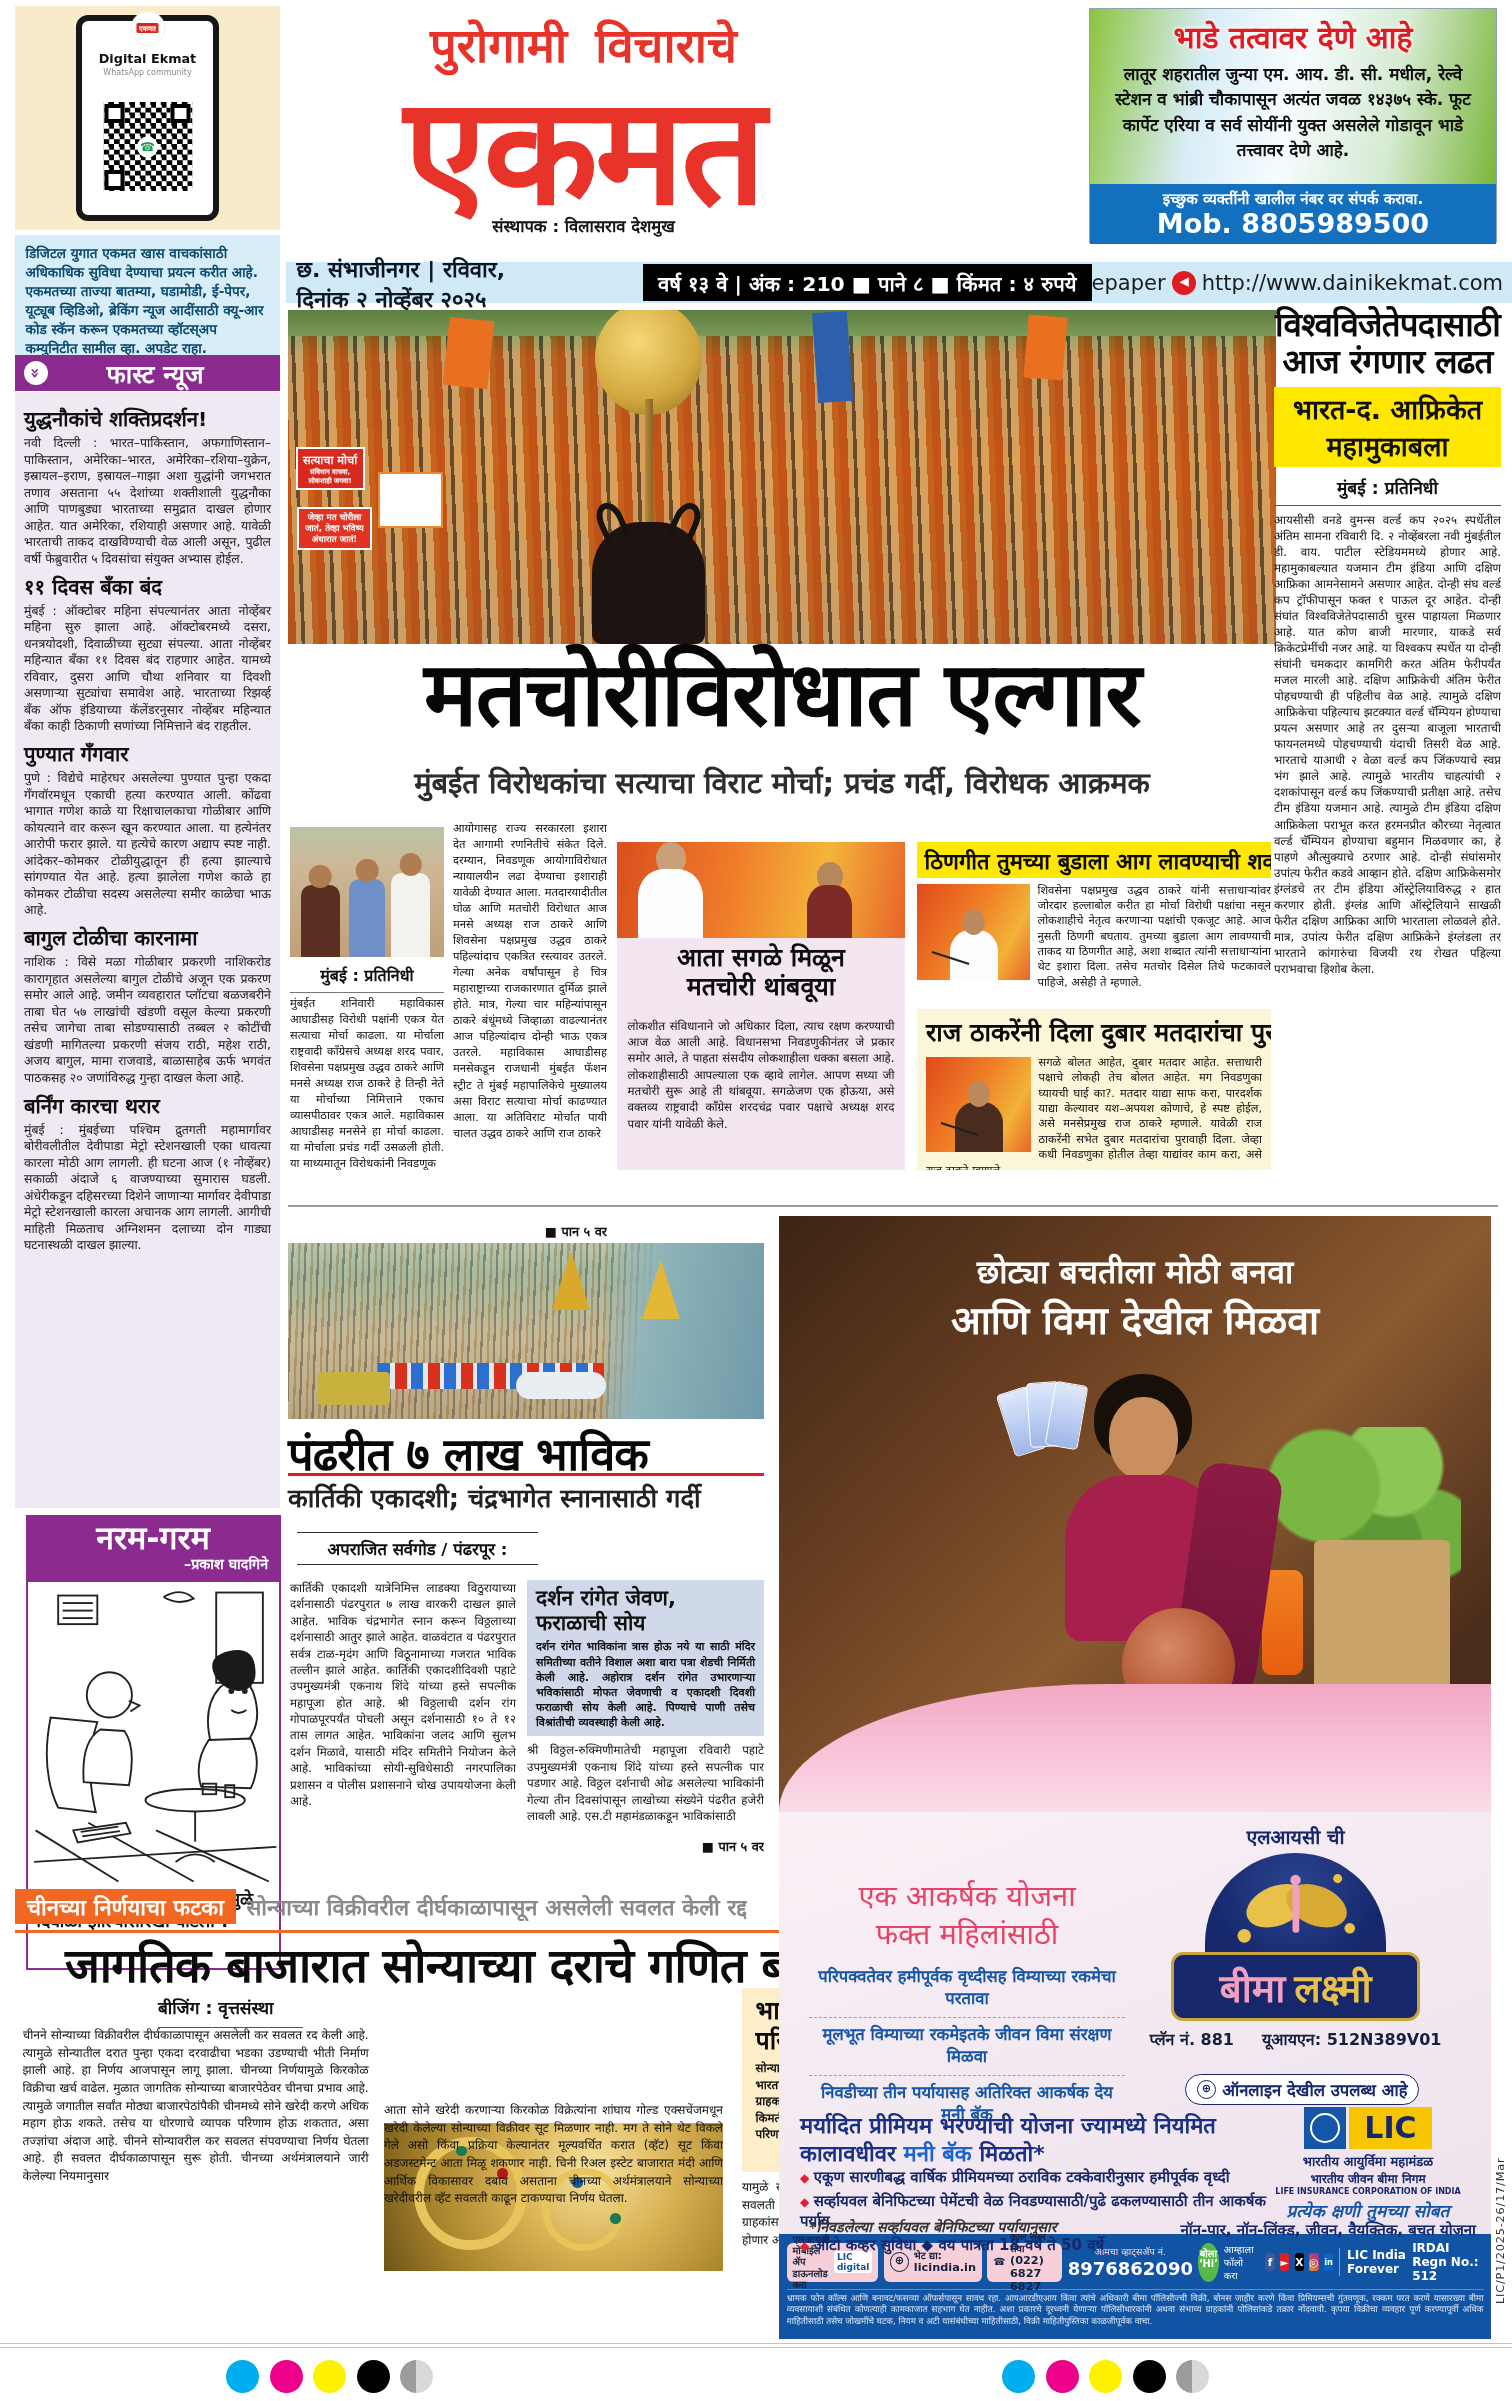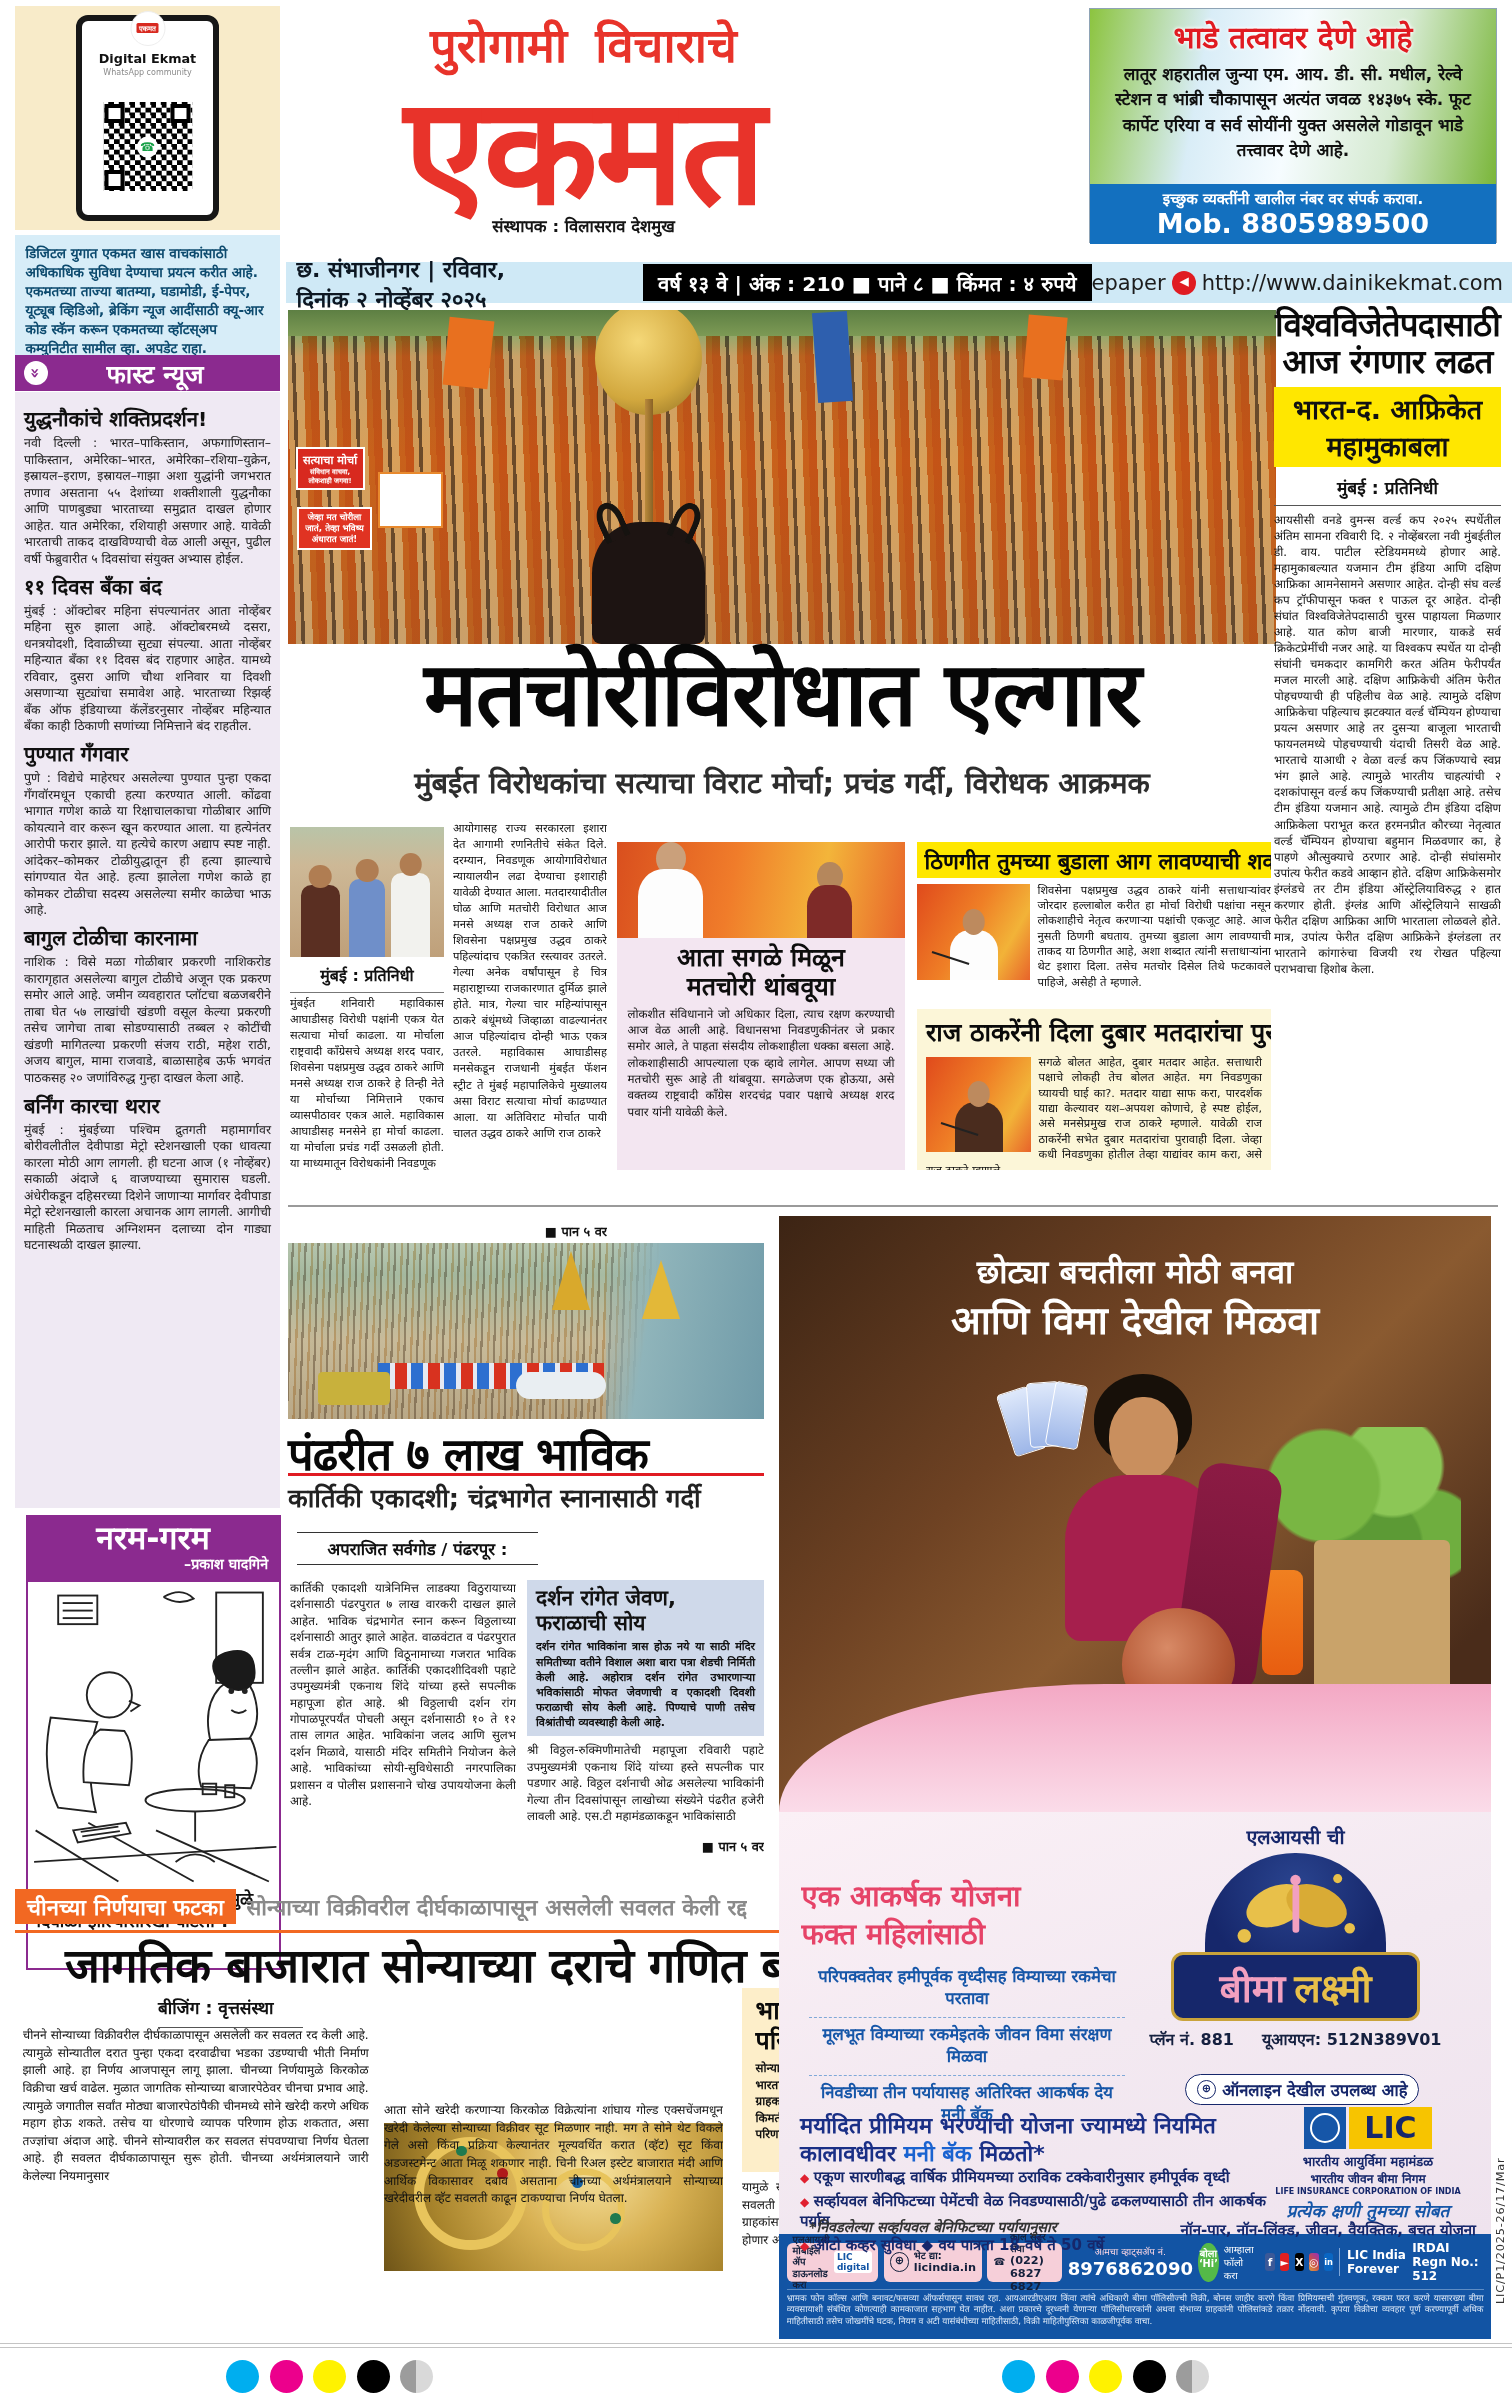--- a/index.html
+++ b/index.html
@@ -95,21 +95,21 @@
   #lead-col1 { left:290px; top:996px; width:154px; height:245px; font-size:11.3px; line-height:1.42; }
   #lead-col2 { left:453px; top:821px; width:154px; height:420px; font-size:11.3px; line-height:1.42; }
   .jump { position:absolute; right:0; bottom:0; background:#fff; font-size:12.8px; font-weight:800; padding-left:4.5px; }
 
   #pawar-box { left:617px; top:842px; width:288px; height:328px; background:#f3e6f1; }
   .pw-photo { height:96px; background:linear-gradient(100deg,#d94f1e 0%,#f07c2a 40%,#f3b53a 70%,#e8632a 100%); position:relative; }
   .pw-fig { position:absolute; left:21px; bottom:0; width:65px; height:69px; background:#fdfdfd; border-radius:40% 40% 0 0; }
   .pw-head { position:absolute; left:39px; bottom:63px; width:30px; height:33px; border-radius:50%; background:#caa07b; }
   .pw-fig2 { position:absolute; right:53px; bottom:0; width:45px; height:53px; background:#7e2a28; border-radius:40% 40% 0 0; }
   .pw-head2 { position:absolute; right:62px; bottom:47px; width:25.6px; height:29px; border-radius:50%; background:#b5875c; }
-  .pw-title { text-align:center; font-size:25px; font-weight:800; color:#0d0d0d; line-height:1.15; margin:6px 0 4px; }
+  .pw-title { text-align:center; font-size:25px; font-weight:800; color:#0d0d0d; line-height:1.15; margin:6px 0 16px; }
   .pw-body { padding:0 10.5px; font-size:11.7px; line-height:1.4; }
 
   .ybox-bar { background:#ffe700; font-size:22px; font-weight:800; color:#0a0a0a; padding:3px 7.5px; white-space:nowrap; }
   #uddhav-box { left:917px; top:842px; width:354px; height:160px; }
   .ub-content { padding-top:4.5px; font-size:11.3px; line-height:1.36; text-align:justify; }
   .mini-photo { float:left; width:113px; height:96px; margin:1.5px 7.5px 3px 0;
     background:linear-gradient(120deg,#e04a1c 0%,#ef7f26 45%,#f2b338 75%,#e8632a 100%); position:relative; }
   .mini-fig { position:absolute; left:50%; bottom:0; transform:translateX(-50%); width:48px; height:50px; border-radius:42% 42% 0 0; }
   .mini-head { position:absolute; left:50%; bottom:45px; transform:translateX(-50%); width:22.6px; height:25.6px; border-radius:50%; background:#bd8a5e; }
   .mini-mic { position:absolute; left:13.6px; bottom:21px; width:39px; height:2.3px; background:#222; transform:rotate(18deg); }
@@ -186,21 +186,21 @@
   .pot { position:absolute; left:343px; top:392px; width:113px; height:113px; background:radial-gradient(circle at 40% 35%,#d88a66,#b35633 60%,#8a3c22); border-radius:50%; }
   .greens { position:absolute; right:30px; top:211px; width:196px; height:196px;
     background:radial-gradient(circle at 30% 30%,#79b643 0 28%,transparent 30%),radial-gradient(circle at 65% 20%,#8cc756 0 24%,transparent 26%),
     radial-gradient(circle at 55% 60%,#5c9a35 0 30%,transparent 32%),radial-gradient(circle at 85% 55%,#6fae3f 0 22%,transparent 24%); }
   .grocery-bag { position:absolute; right:41px; top:324px; width:136px; height:166px; background:#c9a36a; border-radius:6px; }
   .bottle { position:absolute; right:188px; top:354px; width:41px; height:105px; background:linear-gradient(180deg,#f08020,#e85d10); border-radius:9px; }
   .pink-swoosh { position:absolute; left:0; bottom:0; width:100%; height:128px;
     background:linear-gradient(180deg,#f3a8c4,#fbdce9); border-top-left-radius:55% 120%; }
 
   .lic-panel { position:relative; height:422px; background:linear-gradient(160deg,#fbf0f6 0%,#f3e9f1 50%,#efe3ee 100%); }
-  .offer-title { position:absolute; left:22.6px; top:66px; width:331px; color:#e64368; font-size:29px; font-weight:700; line-height:1.3; }
+  .offer-title { position:absolute; left:22.6px; top:66px; width:331px; text-align:center; color:#e64368; font-size:29px; font-weight:400; line-height:1.3; }
   .features { position:absolute; left:30px; top:148px; width:316px; text-align:center; color:#1656a8; font-size:16.6px; font-weight:700; line-height:1.35; }
   .feat { padding:6px 0; border-bottom:1.5px dashed #7fa8d8; }
   .feat:last-child { border-bottom:none; }
   .brand { position:absolute; right:45px; top:10.5px; width:301px; text-align:center; }
   .brand-pre { color:#16276b; font-size:19.6px; font-weight:800; }
   .badge-arch { margin:3px auto 0; width:181px; height:113px; border-radius:90px 90px 0 0;
     background:radial-gradient(circle at 50% 30%,#2a448f,#16276b 75%); position:relative; }
   .badge-band { margin:-13.6px auto 0; width:249px; height:69px; background:#16276b; border:3px solid #c9a33b; border-radius:12px;
     display:flex; align-items:center; justify-content:center; gap:9px; position:relative; }
   .bn1 { color:#f2a0c0; font-size:39px; font-weight:800; }

